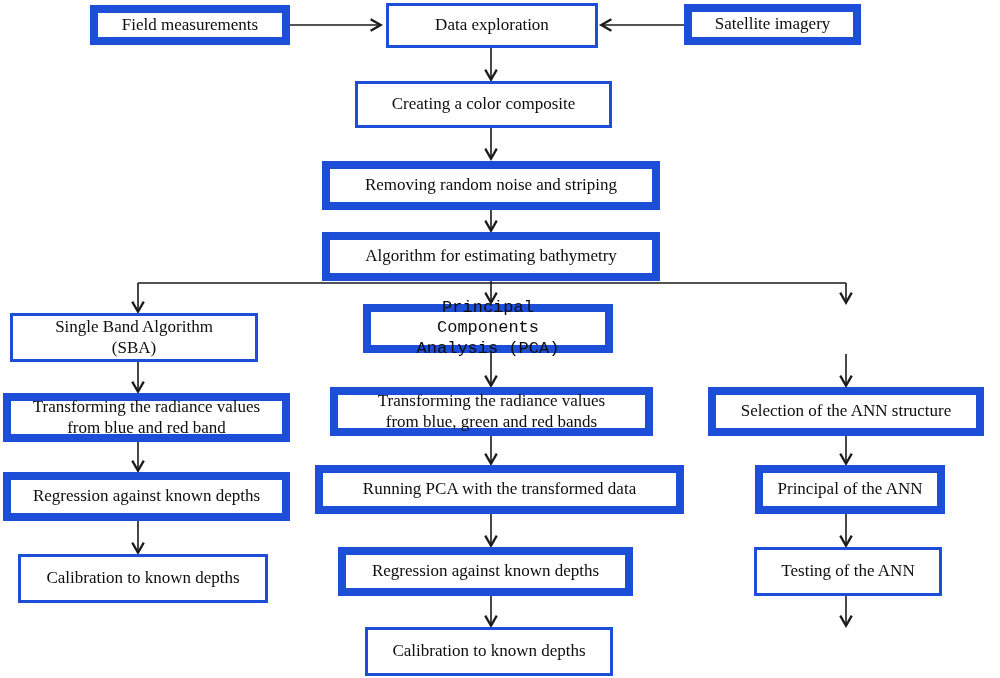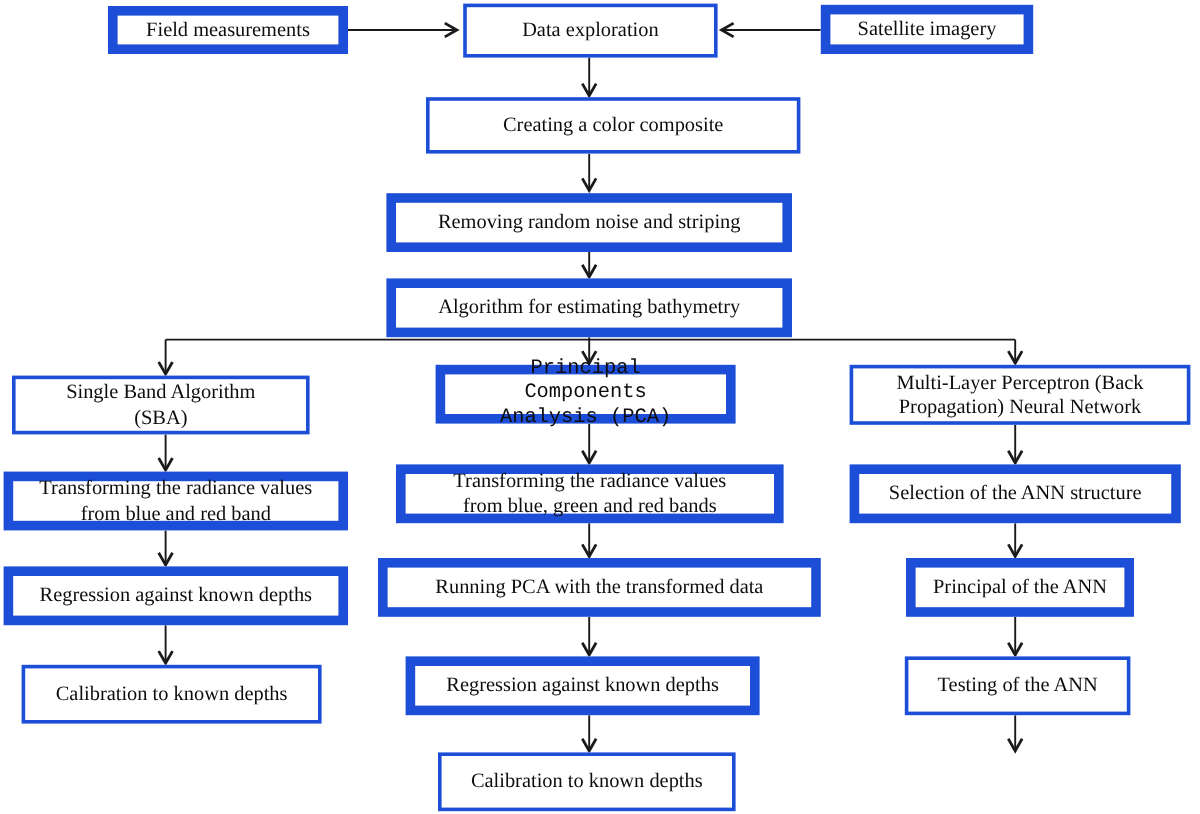--- a/index.html
+++ b/index.html
@@ -32,21 +32,21 @@
     z-index: 2;
     padding: 2px 5px;
   }
   .node.thick { border-width: 3px; }
   .lbl { display: inline-block; }
 
   
   #n-field        { left: 90px;  top: 5px;   width: 200px; height: 40px; }
   #n-exploration  { left: 386px; top: 3px;   width: 212px; height: 45px; }
   #n-satellite    { left: 684px; top: 4px;   width: 177px; height: 41px; }
-  #n-composite    { left: 355px; top: 81px;  width: 312px; height: 47px; }
+  #n-composite    { left: 355px; top: 81px;  width: 257px; height: 47px; }
   #n-noise        { left: 322px; top: 161px; width: 338px; height: 49px; }
   #n-algorithm    { left: 322px; top: 232px; width: 338px; height: 49px; }
 
   #n-sba          { left: 10px;  top: 313px; width: 248px; height: 49px; }
   #n-sba-transform{ left: 3px;   top: 393px; width: 287px; height: 49px; }
   #n-sba-regress  { left: 3px;   top: 472px; width: 287px; height: 49px; }
   #n-sba-calib    { left: 18px;  top: 554px; width: 250px; height: 49px; }
 
   #n-pca          { left: 363px; top: 304px; width: 250px; height: 49px; }
   #n-pca-transform{ left: 330px; top: 387px; width: 323px; height: 49px; }
@@ -147,23 +147,20 @@
   <div class="node" id="n-pca-running">
     <span class="lbl">Running PCA with the transformed data</span>
   </div>
   <div class="node" id="n-pca-regress">
     <span class="lbl">Regression against known depths</span>
   </div>
   <div class="node thick" id="n-pca-calib">
     <span class="lbl">Calibration to known depths</span>
   </div>
 
-  <div class="node thick" id="n-mlp">
-    <span class="lbl">Multi-Layer Perceptron (Back Propagation) Neural Network</span>
-  </div>
   <div class="node" id="n-ann-select">
     <span class="lbl">Selection of the ANN structure</span>
   </div>
   <div class="node" id="n-ann-train">
     <span class="lbl">Principal of the ANN</span>
   </div>
   <div class="node thick" id="n-ann-test">
     <span class="lbl">Testing of the ANN</span>
   </div>
 

